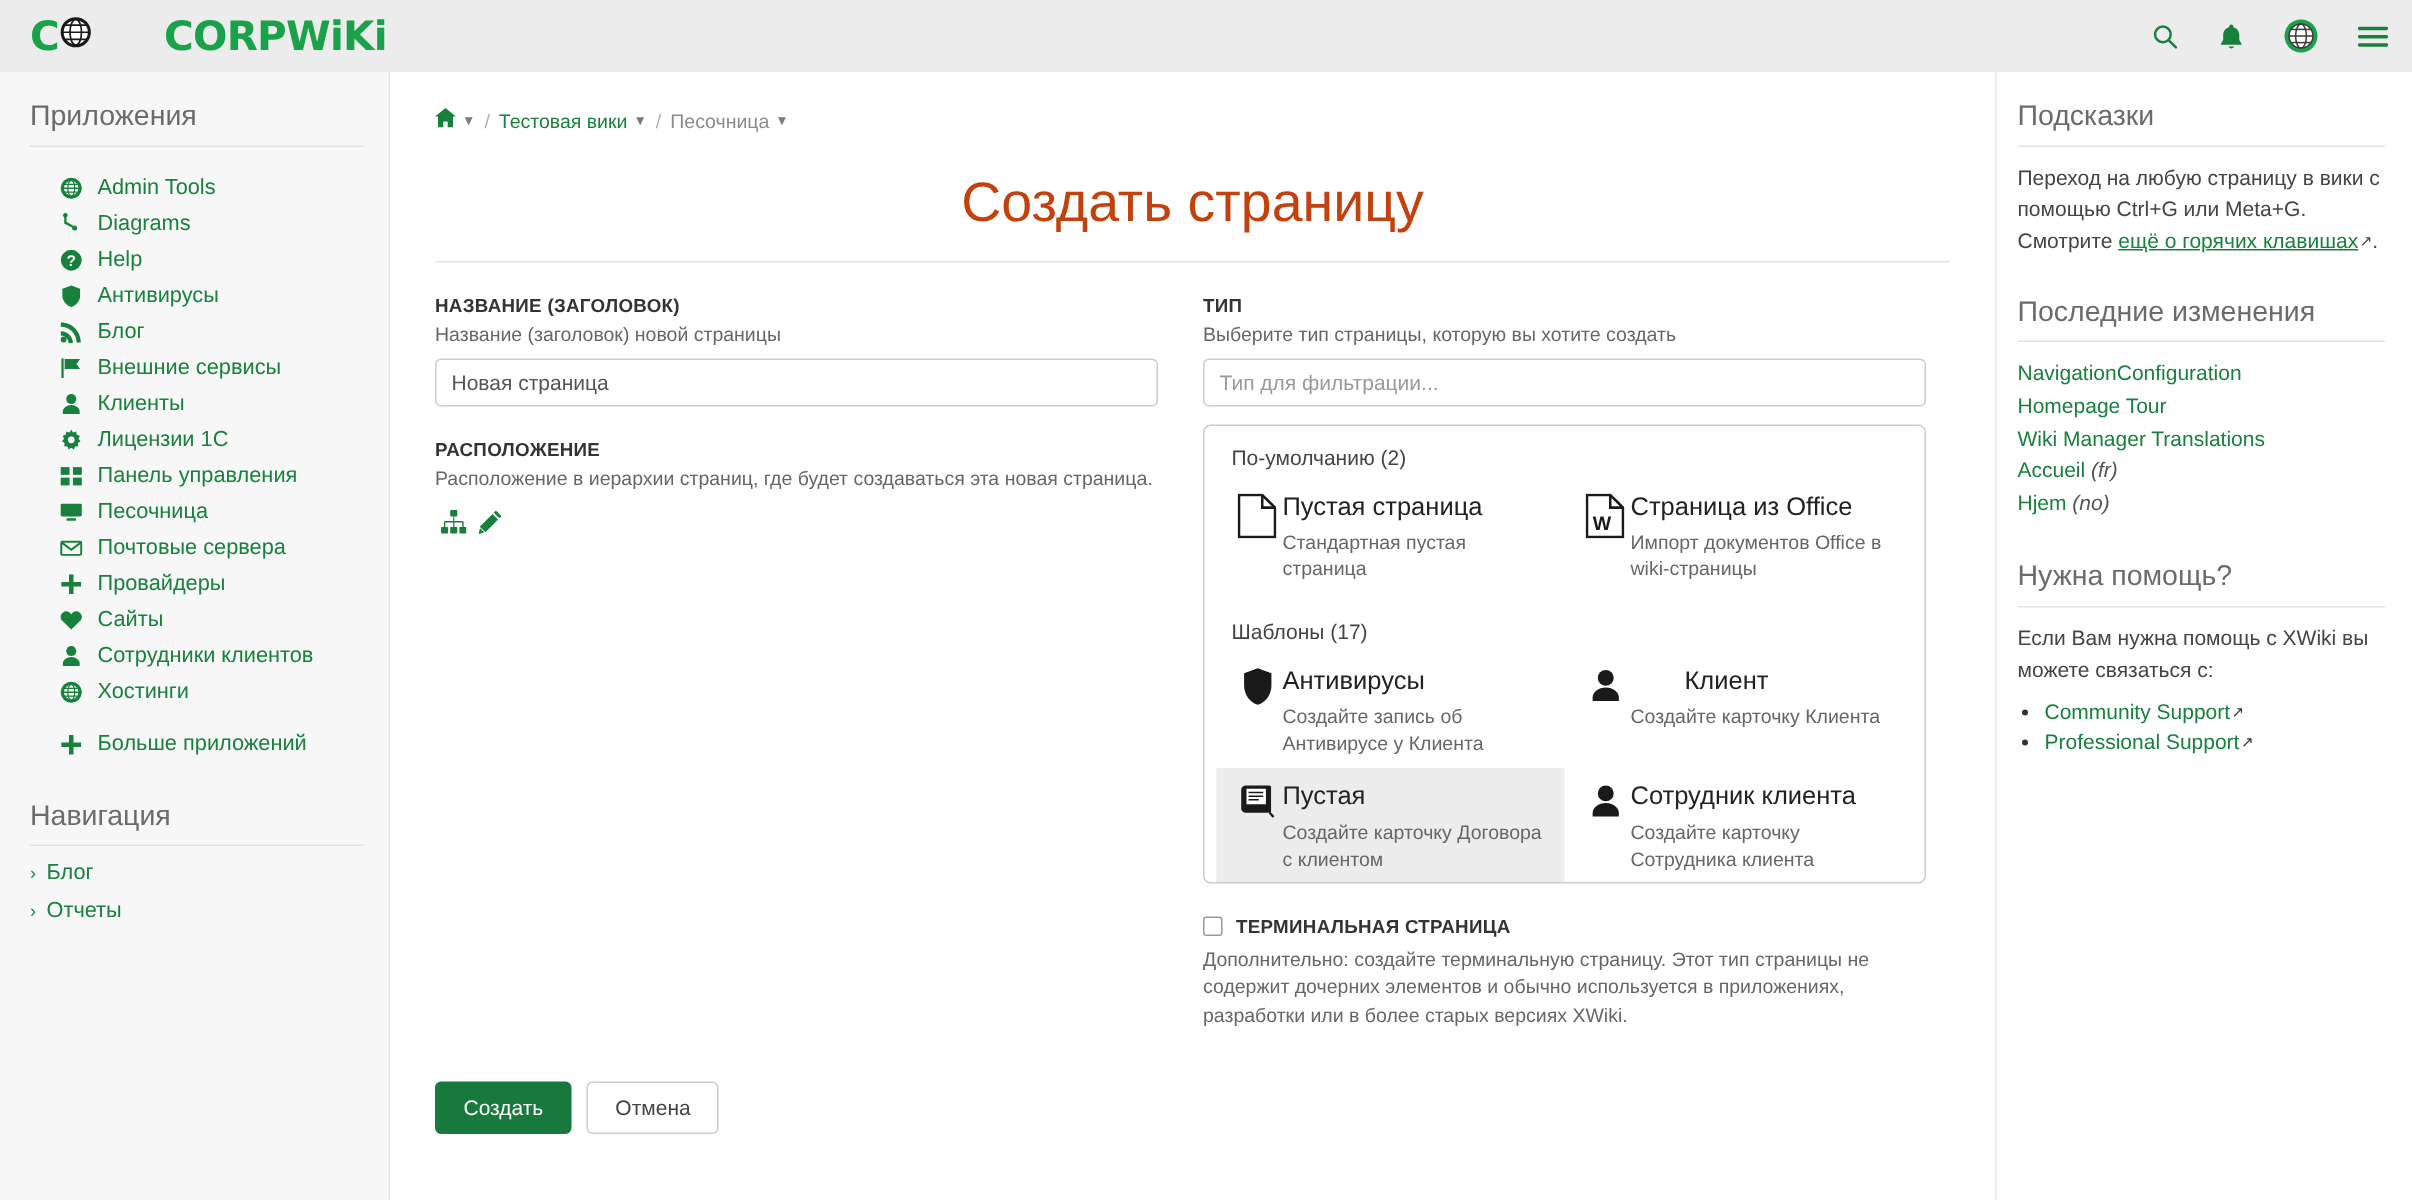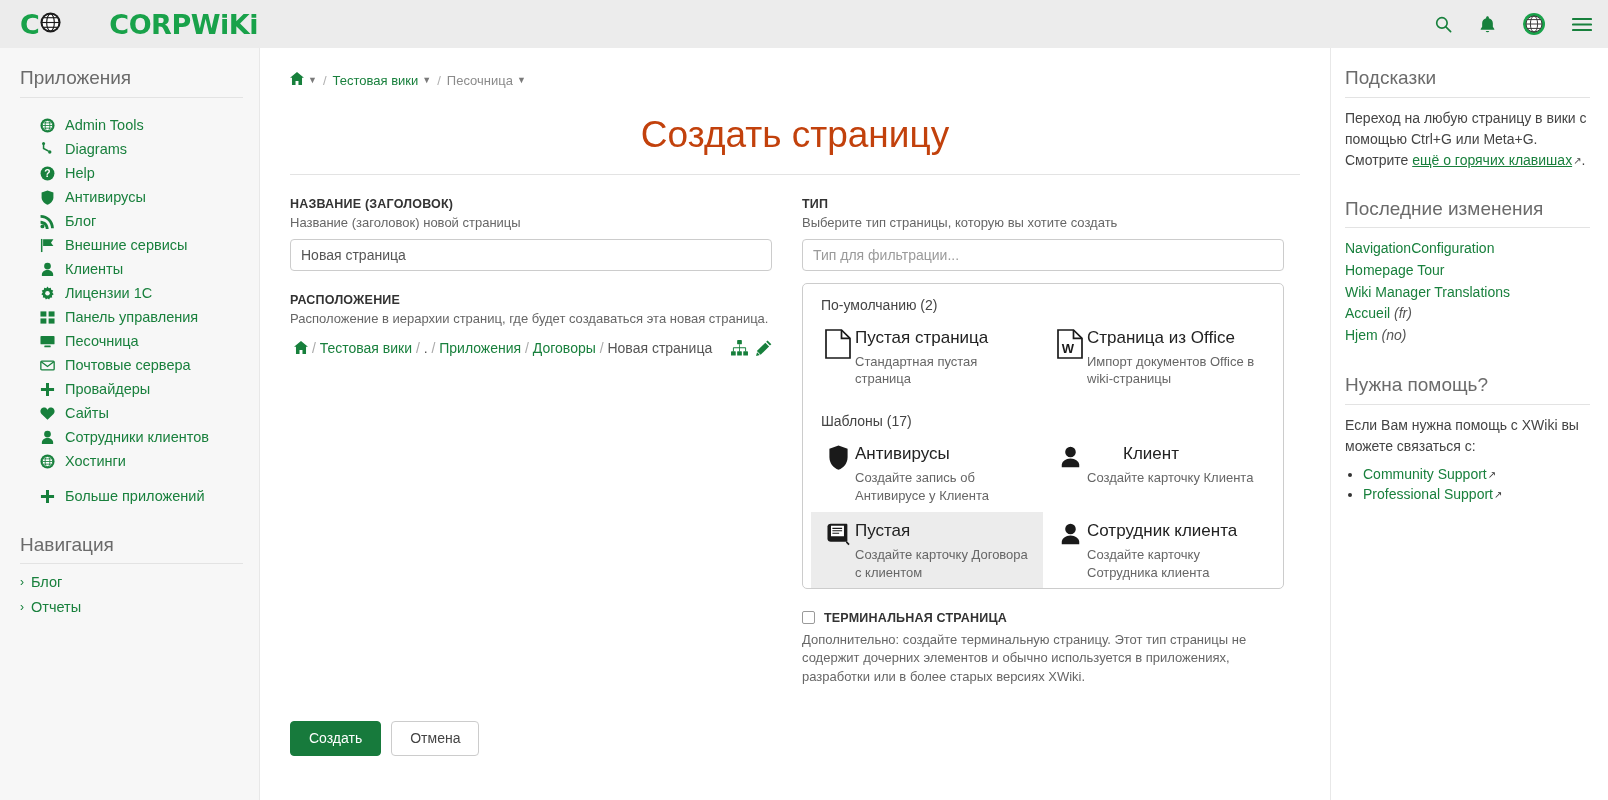--- a/index.html
+++ b/index.html
@@ -458,30 +458,20 @@
           <div class="fld-label">НАЗВАНИЕ (ЗАГОЛОВОК)</div>
           <div class="fld-hint">Название (заголовок) новой страницы</div>
           <input class="txtinput" id="title-input" type="text" value="Новая страница" style="">
         </div>
 
         <div class="block-gap">
           <div class="fld-label">РАСПОЛОЖЕНИЕ</div>
           <div class="fld-hint">Расположение в иерархии страниц, где будет создаваться эта новая страница.</div>
 
           <div id="location-wrap">
-            <div id="location-path">
-              <span>
-                <svg width="14" height="13" viewBox="0 0 16 15" fill="#17803c" style="vertical-align:-1px">
-                  <path d="M8 0 0 6.6h2.2V15h4.1v-4.6h3.4V15h4.1V6.6H16z"></path>
-                </svg>
-              </span>
-              <span id="location-segments"><span class="sep"> / </span><a href="#">Тестовая вики</a><span class="sep"> / </span><a href="#" style="color: rgb(85, 85, 85);">.</a><span class="sep"> / </span><a href="#">Приложения</a><span class="sep"> / </span><a href="#">Договоры</a></span>
-              <span class="sep">/</span>
-              <span class="newpg">Новая страница</span>
-            </div>
             <div id="location-actions">
               <span>
                 <svg width="17" height="16" viewBox="0 0 18 17" fill="#17803c">
                   <rect x="6.5" y="0" width="5" height="4.6" rx=".5"></rect>
                   <rect x="0" y="12" width="5" height="4.6" rx=".5"></rect>
                   <rect x="6.5" y="12" width="5" height="4.6" rx=".5"></rect>
                   <rect x="13" y="12" width="5" height="4.6" rx=".5"></rect>
                   <path d="M8.6 4.6h0.8v3.2h6.2v1H2.4v-1h6.2z"></path>
                   <path d="M2 8.3h1v3.8H2zM15 8.3h1v3.8h-1zM8.6 8.3h.9v3.8h-.9z"></path>
                 </svg>

